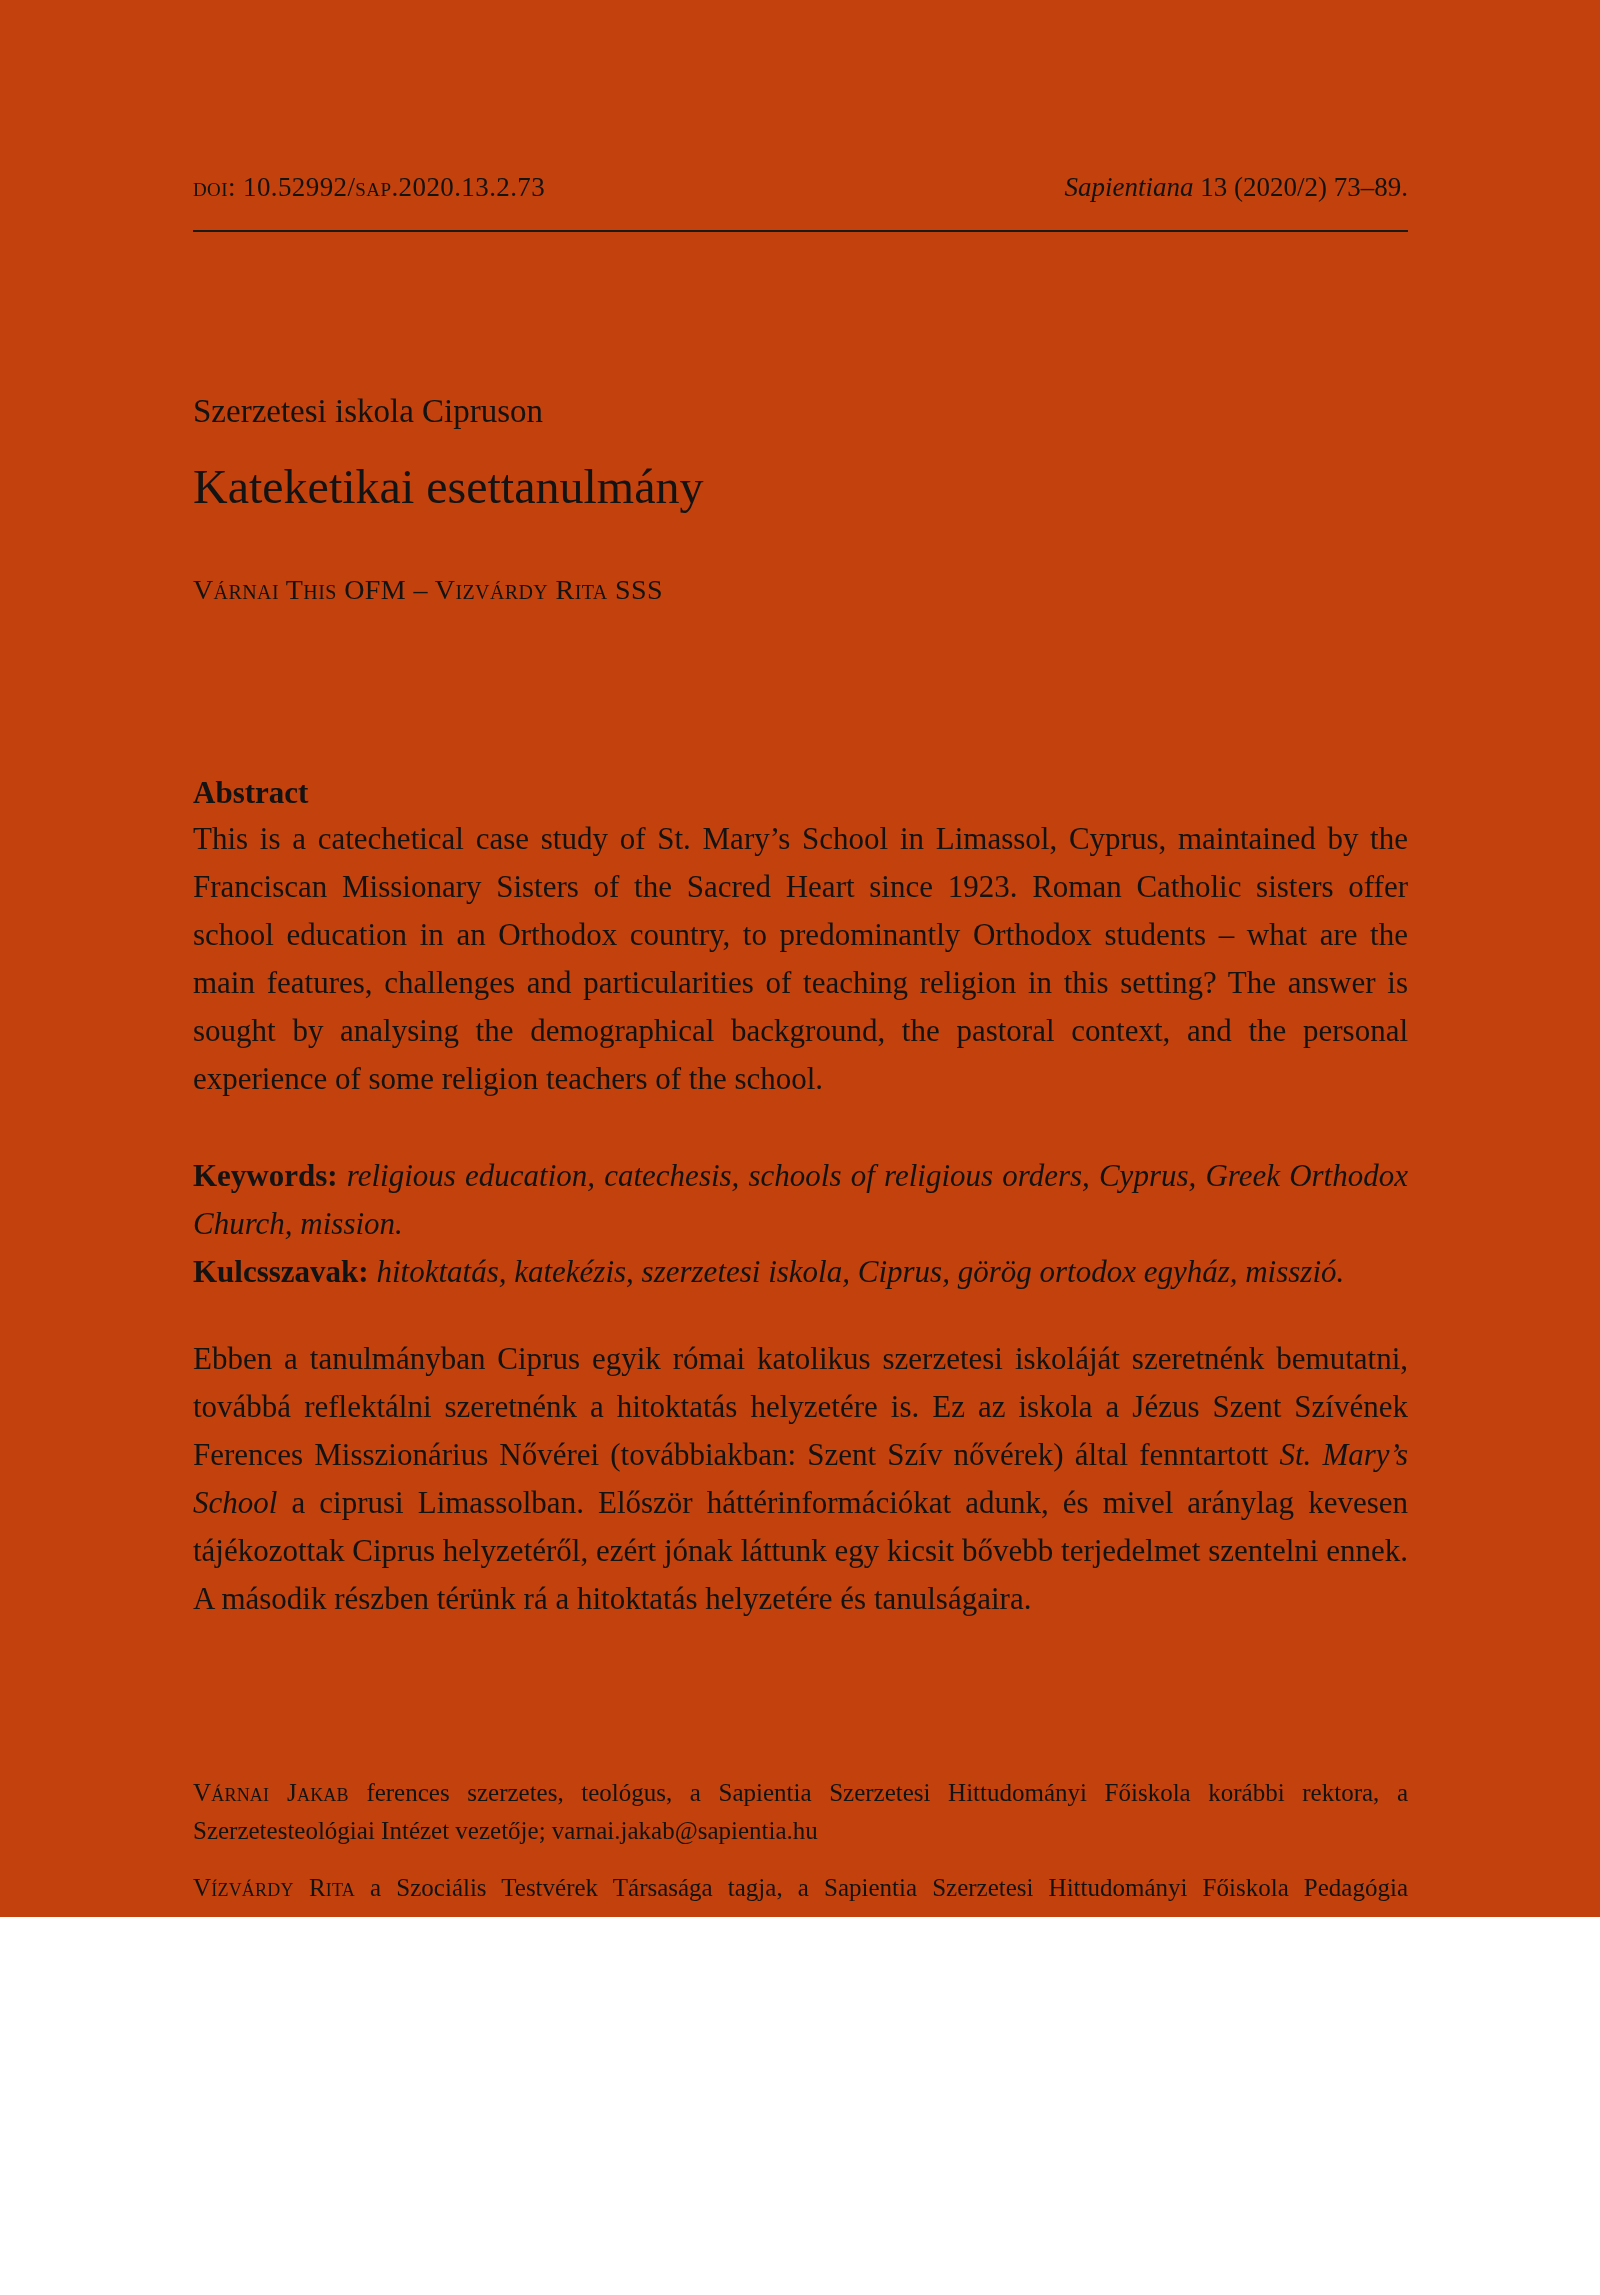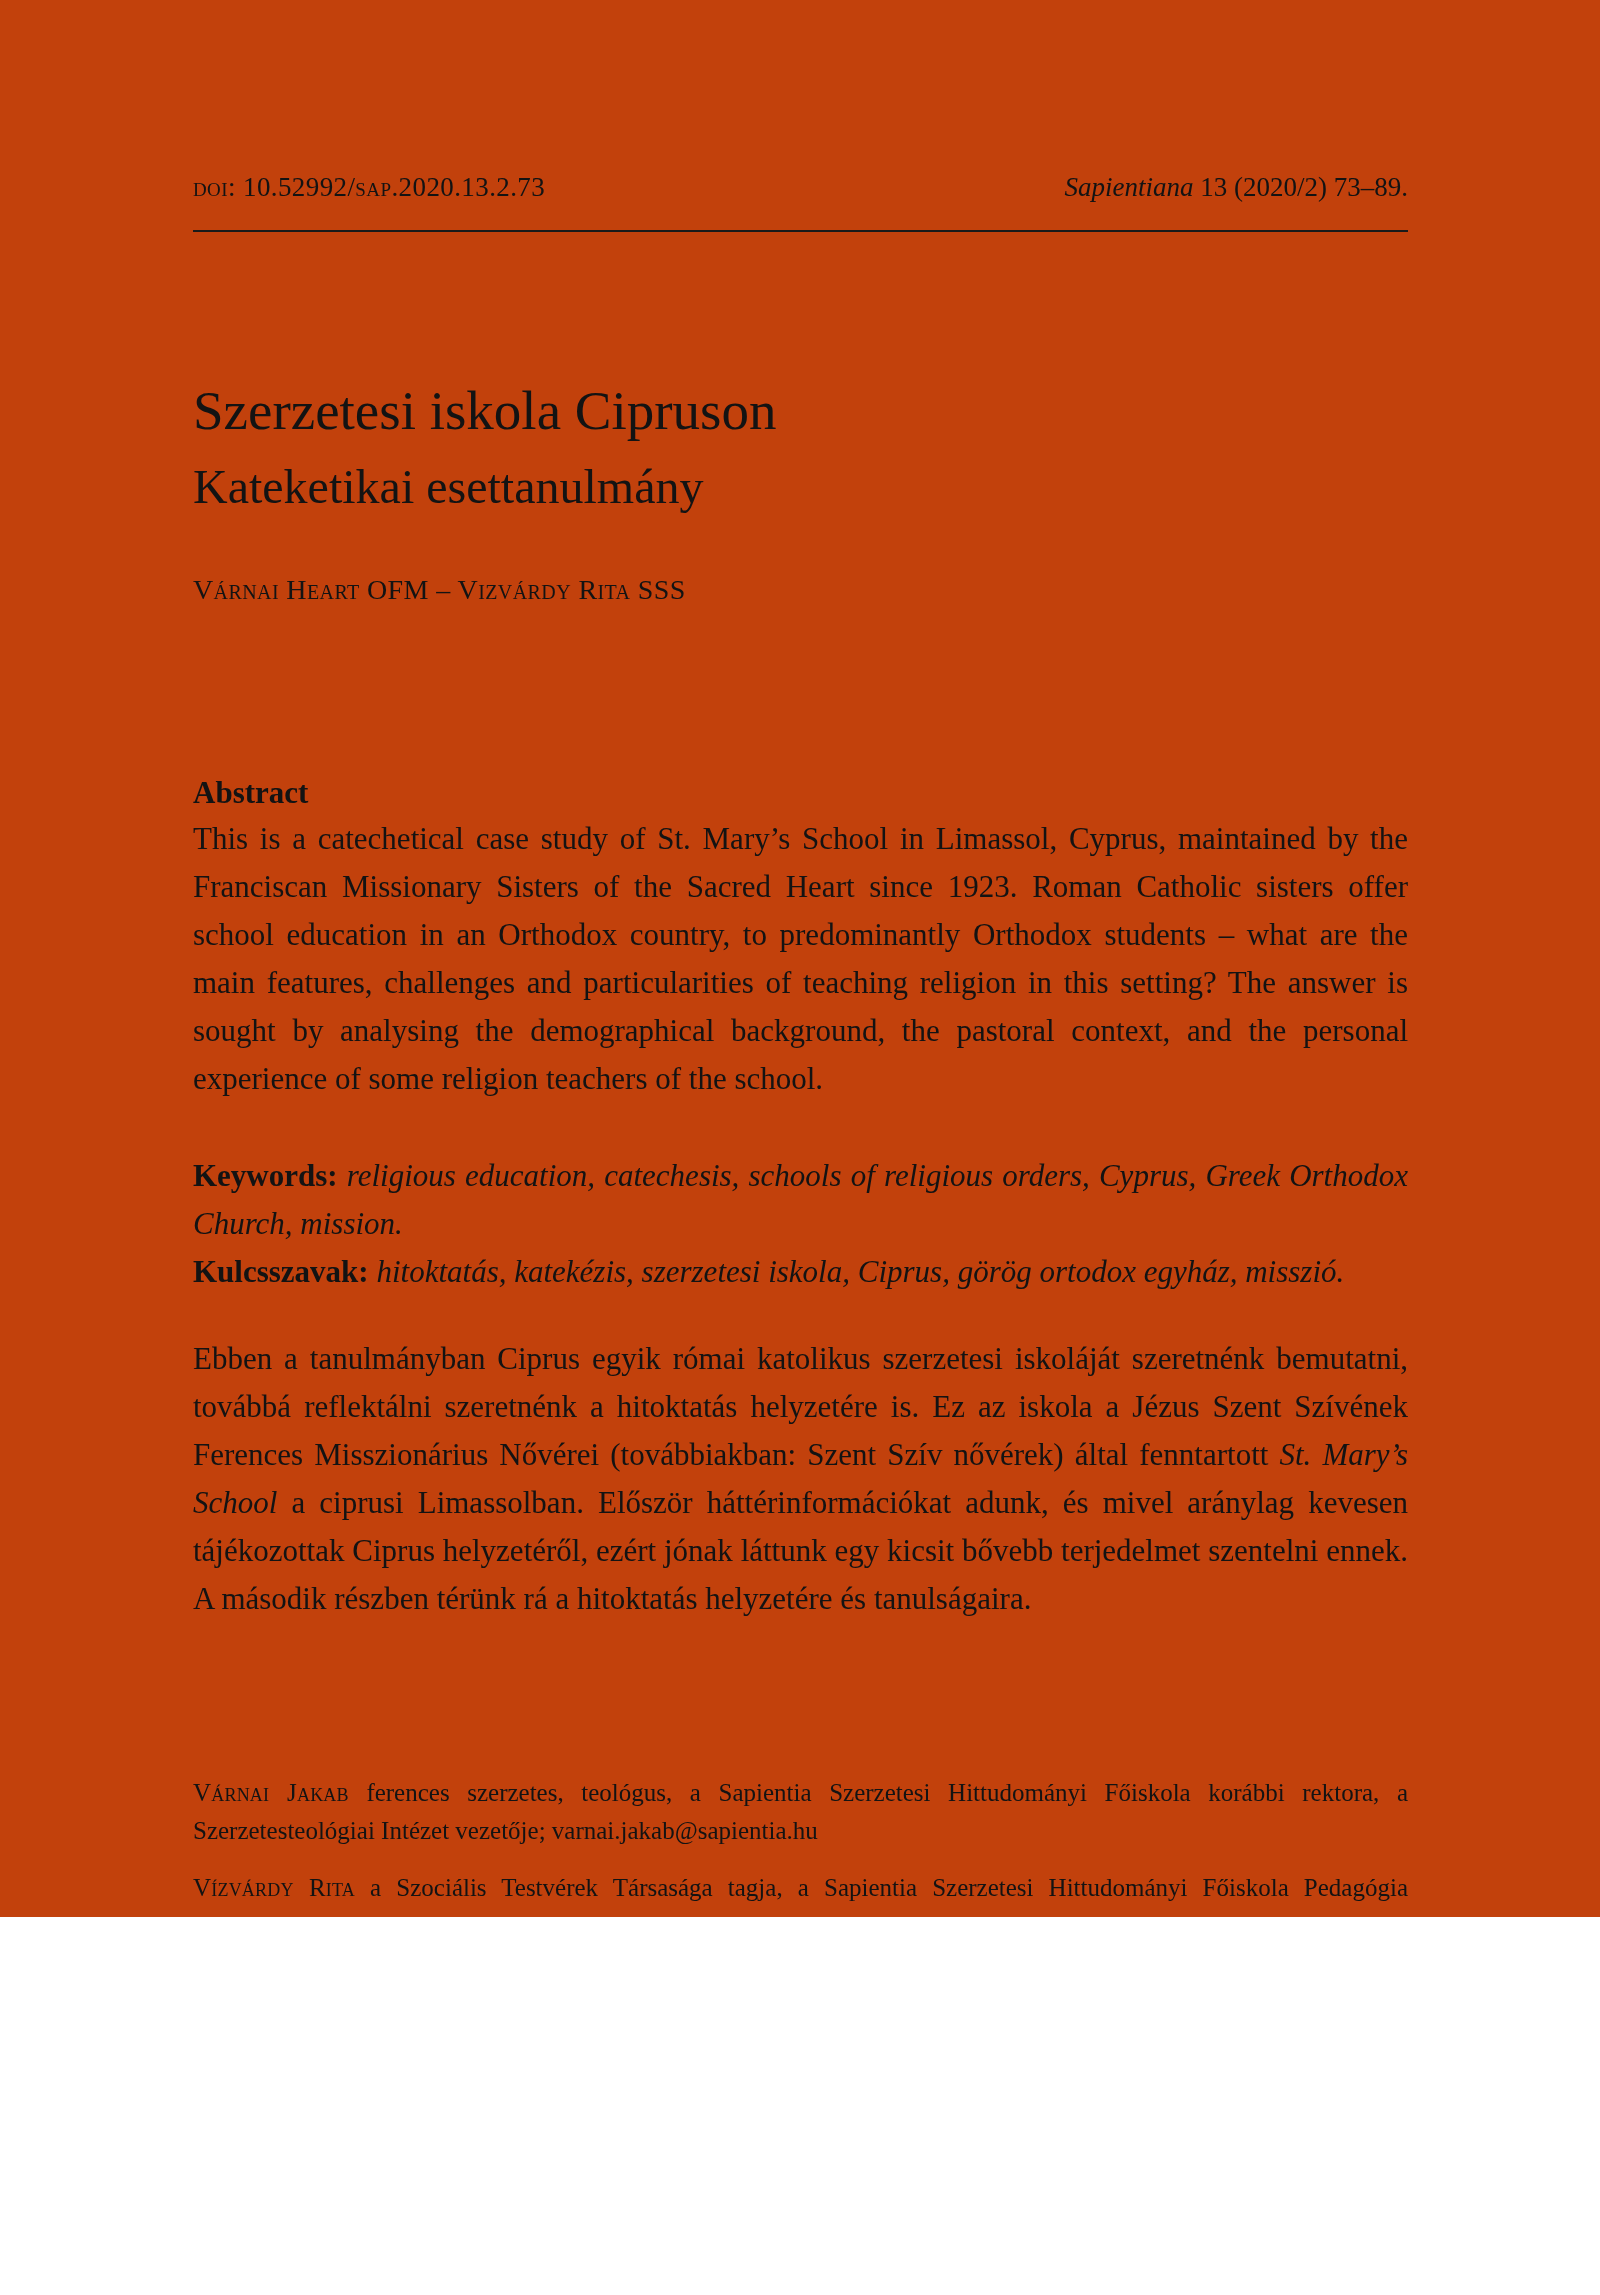--- a/index.html
+++ b/index.html
@@ -31,21 +31,21 @@
   .journal .jname { font-style: italic; }
   .rule {
     border: none;
     border-top: 2.4px solid #1a1a1a;
     margin-top: 26px;
     width: 100%;
   }
   
   .title {
     margin-top: 147px;
-    font-size: 55px;
+    font-size: 33px;
     line-height: 64px;
     font-weight: 400;
   }
   .subtitle {
     margin-top: 18px;
     font-size: 48px;
     line-height: 51px;
     font-weight: 400;
   }
   .byline {
@@ -97,21 +97,21 @@
 
   <div class="header-row">
     <span class="doi">doi: 10.52992/sap.2020.13.2.73</span>
     <span class="journal"><span class="jname">Sapientiana</span><span> 13 (2020/2) 73–89.</span></span>
   </div>
 
   <hr class="rule">
 
   <h1 class="title">Szerzetesi iskola Cipruson</h1>
   <h2 class="subtitle">Kateketikai esettanulmány</h2>
-  <div class="byline">Várnai Heart OFM – Vizvárdy Rita SSS</div>
+  <div class="byline">Várnai This OFM – Vizvárdy Rita SSS</div>
 
   <div class="abstract-heading">Abstract</div>
   <p class="para abstract-text">This is a catechetical case study of St. Mary’s School in Limassol, Cyprus, maintained by the Franciscan Missionary Sisters of the Sacred Heart since 1923. Roman Catholic sisters offer school education in an Orthodox country, to predominantly Orthodox students – what are the main features, challenges and particularities of teaching religion in this setting? The answer is sought by analysing the demographical background, the pastoral context, and the personal experience of some religion teachers of the school.</p>
 
   <div class="keywords-block">
     <p class="para"><span class="bold">Keywords:</span><span class="italic"> religious education, catechesis, schools of religious orders, Cyprus, Greek Orthodox Church, mission.</span></p>
     <p class="para"><span class="bold">Kulcsszavak:</span><span class="italic"> hitoktatás, katekézis, szerzetesi iskola, Ciprus, görög ortodox egyház, misszió.</span></p>
   </div>
 
   <p class="para body-para"><span>Ebben a tanulmányban Ciprus egyik római katolikus szerzetesi iskoláját szeretnénk bemutatni, továbbá reflektálni szeretnénk a hitoktatás helyzetére is. Ez az iskola a Jézus Szent Szívének Ferences Misszionárius Nővérei (továbbiakban: Szent Szív nővérek) által fenntartott </span><span class="italic">St. Mary’s School</span><span> a ciprusi Limassolban. Először háttérinformációkat adunk, és mivel aránylag kevesen tájékozottak Ciprus helyzetéről, ezért jónak láttunk egy kicsit bővebb terjedelmet szentelni ennek. A második részben térünk rá a hitoktatás helyzetére és tanulságaira.</span></p>

